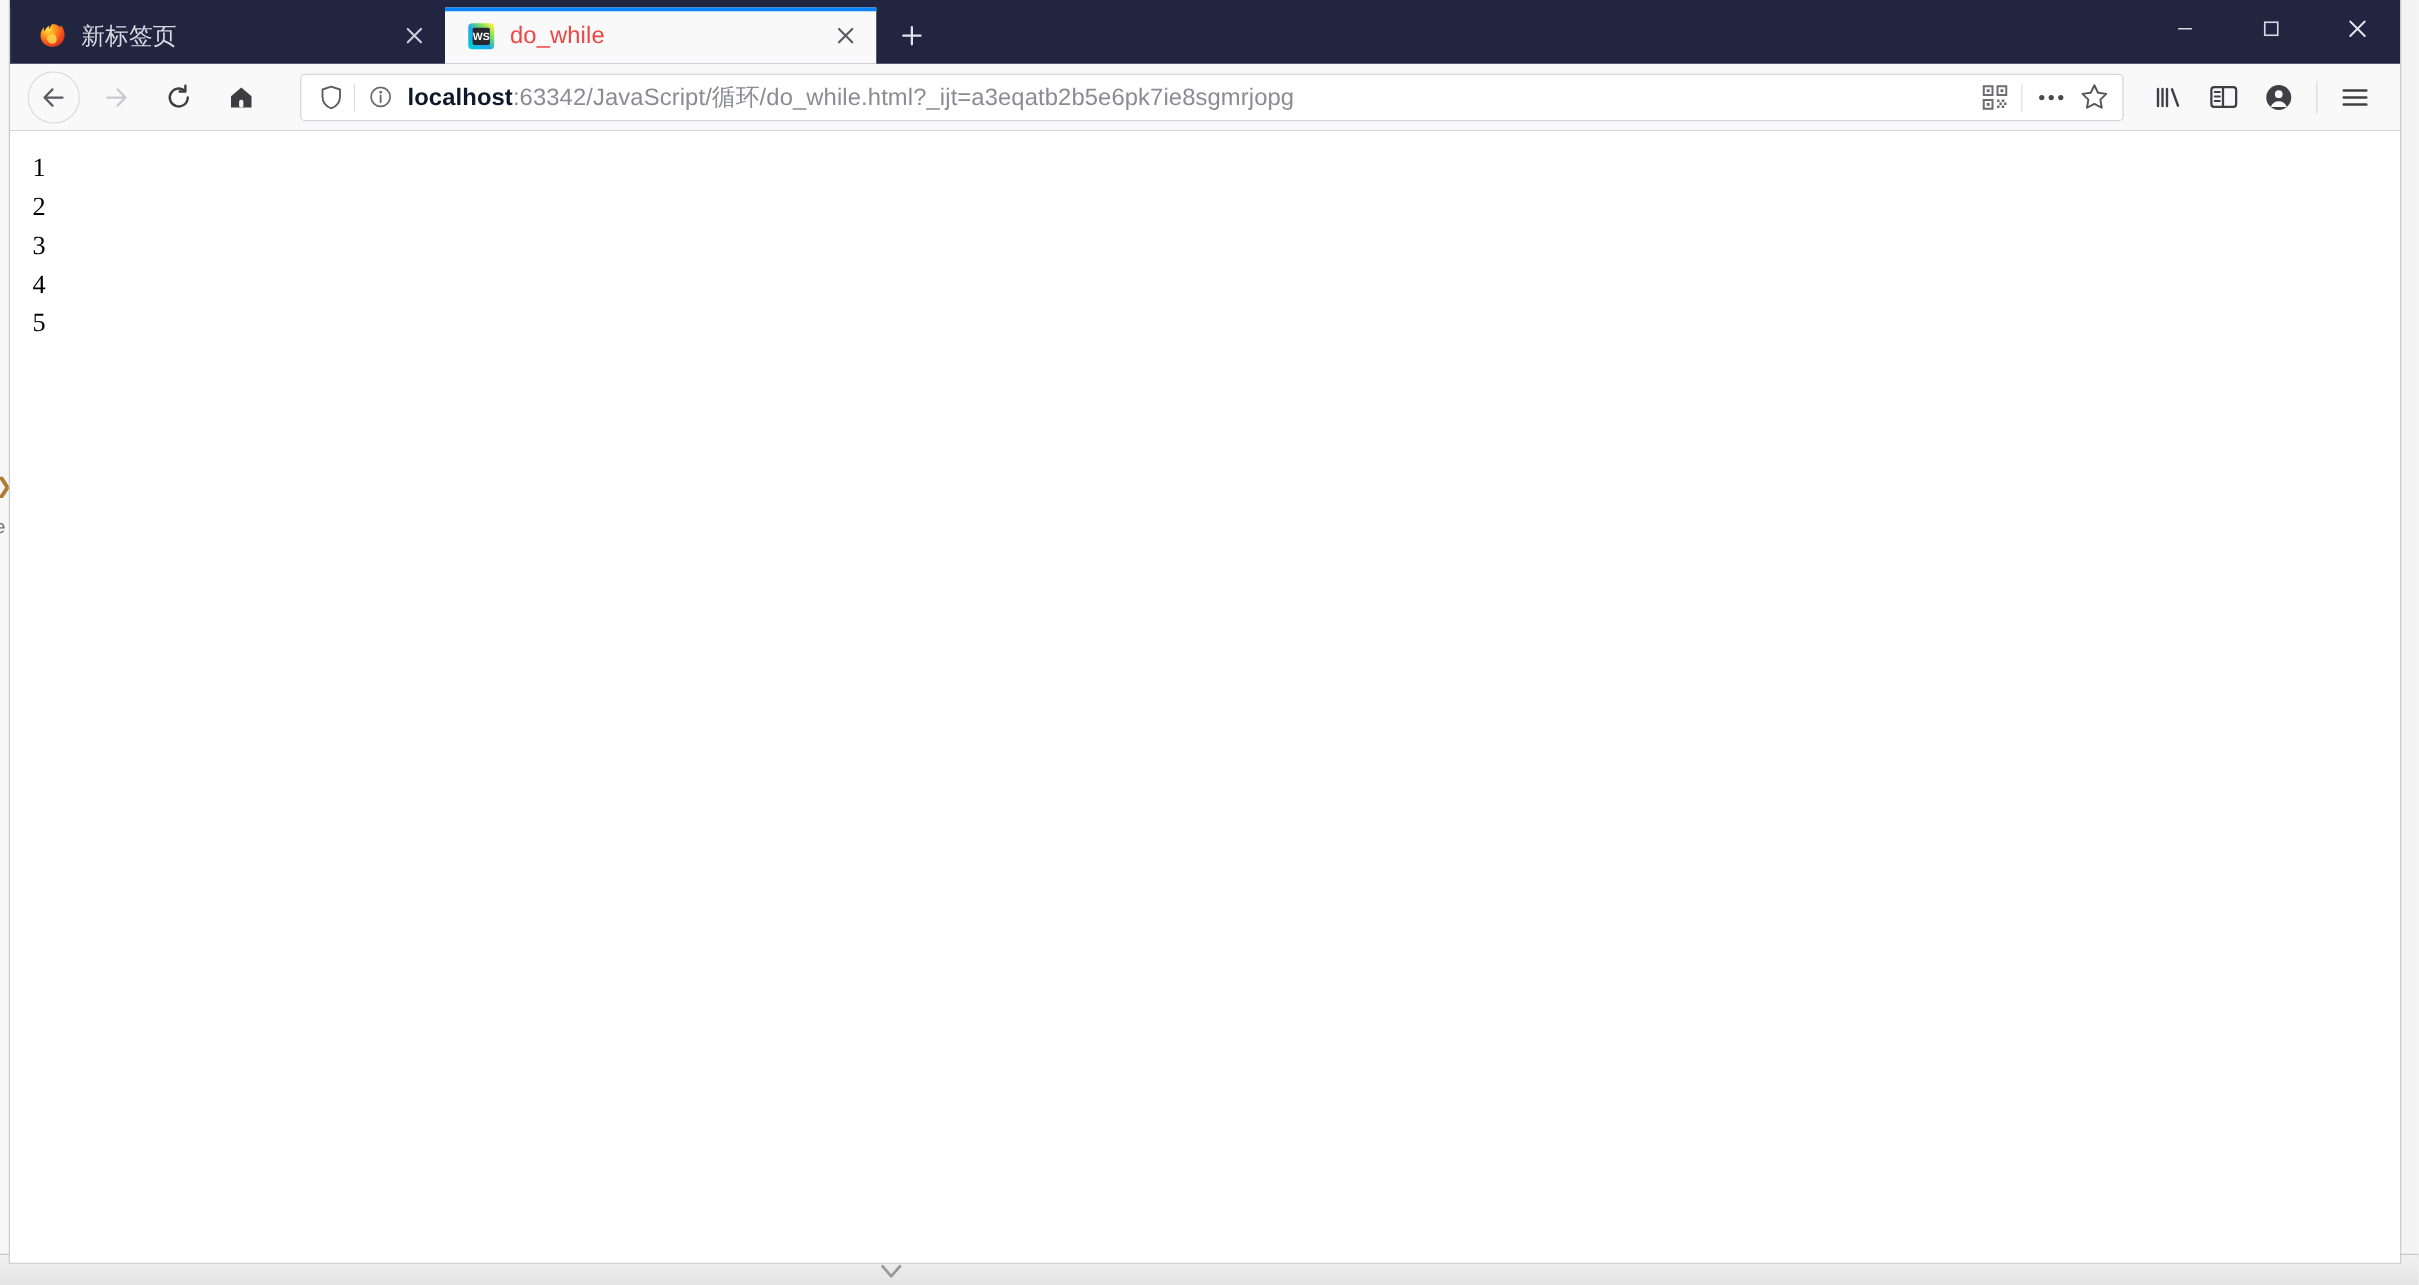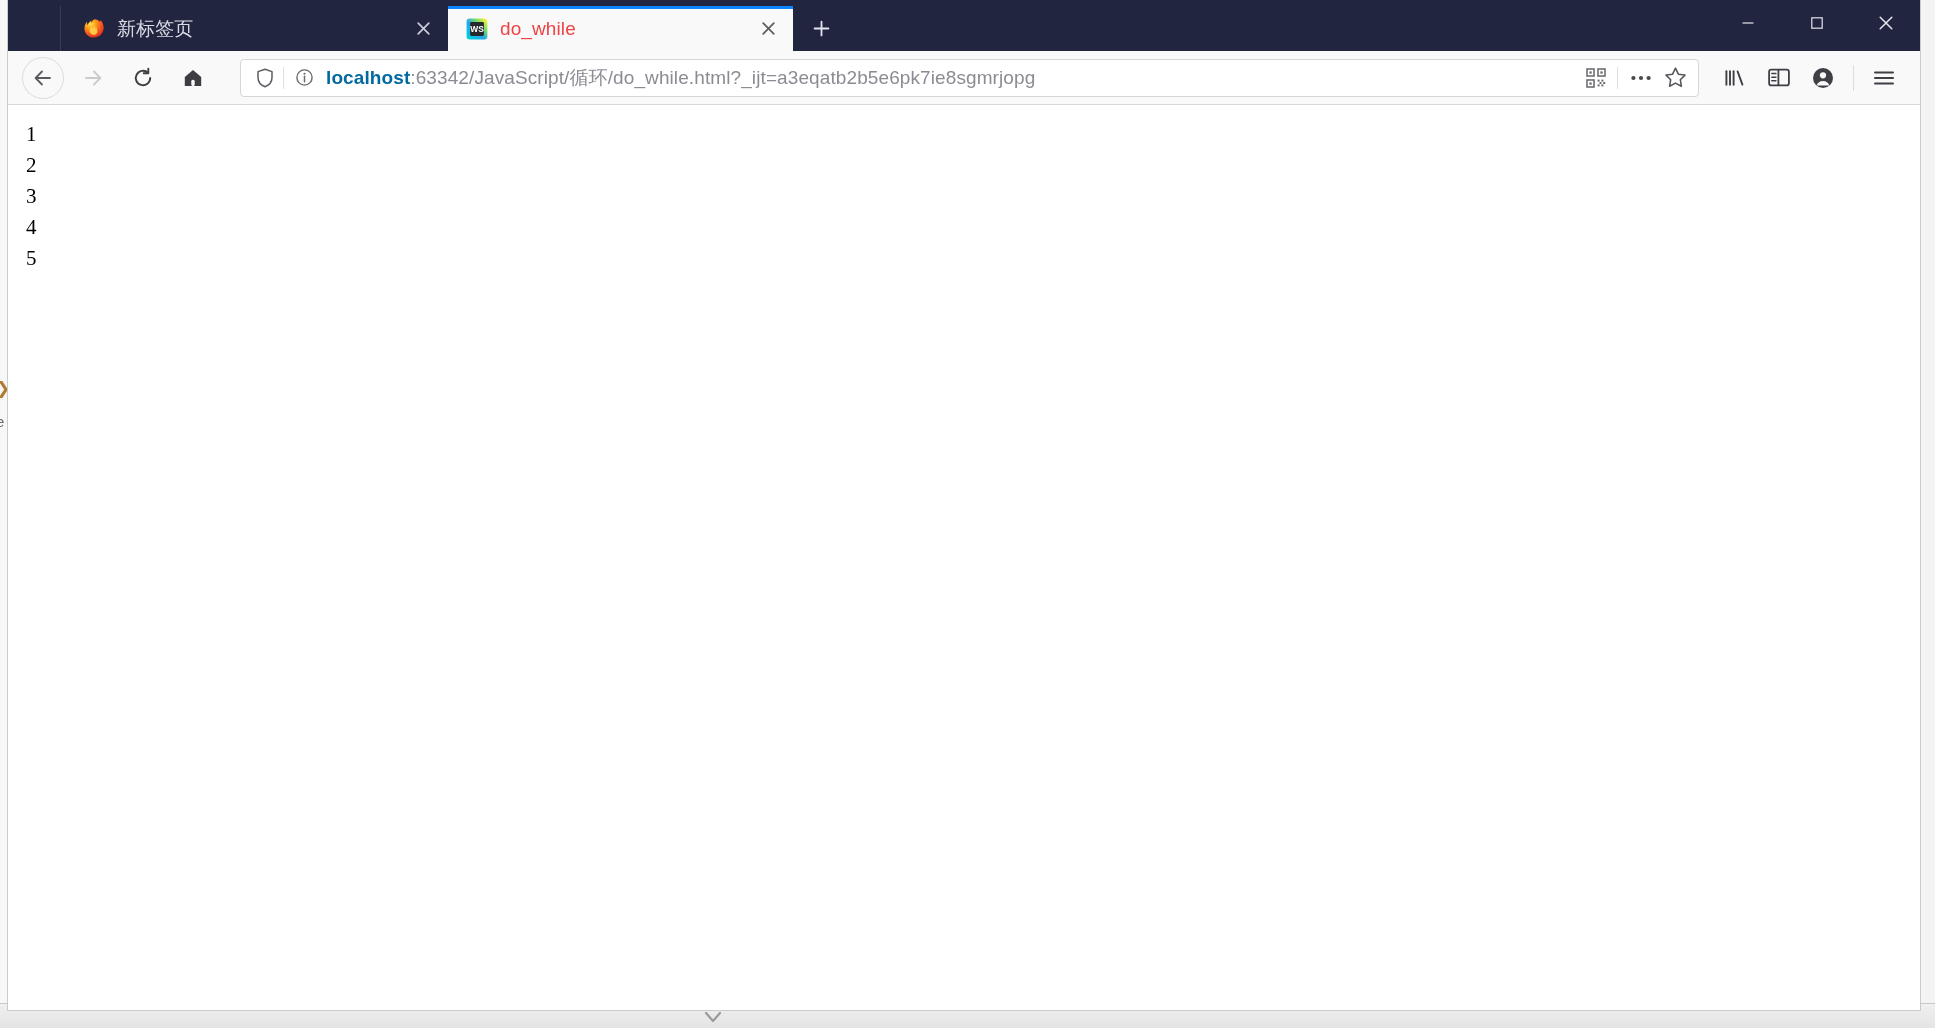--- a/index.html
+++ b/index.html
@@ -117,22 +117,21 @@
   }
   .tab {
     height: 45px;
     display: flex;
     align-items: center;
     box-sizing: border-box;
     position: relative;
     cursor: default;
   }
   .tab-inactive {
-    width: 388px;
-    margin-left: 52px;
+    width: 348px;
     padding: 0 10px 0 22px;
     color: #cfd2de;
     border-left: 1px solid #3a3d57;
   }
   .tab-active {
     width: 345px;
     padding: 0 10px 0 18px;
     background: #f9f9fa;
     color: #2b2b2b;
   }
@@ -250,21 +249,21 @@
   .url-text {
     flex: 1 1 auto;
     font-size: 19px;
     color: #8b8b93;
     white-space: nowrap;
     overflow: hidden;
     padding-left: 8px;
     letter-spacing: .1px;
   }
   .url-host {
-    color: #0369a1;
+    color: #0f172a;
     font-weight: 600;
   }
   .url-right {
     display: flex;
     align-items: center;
     flex: 0 0 auto;
   }
   .url-right .url-icon { width: 34px; height: 30px; }
 
   .toolbar-right {

